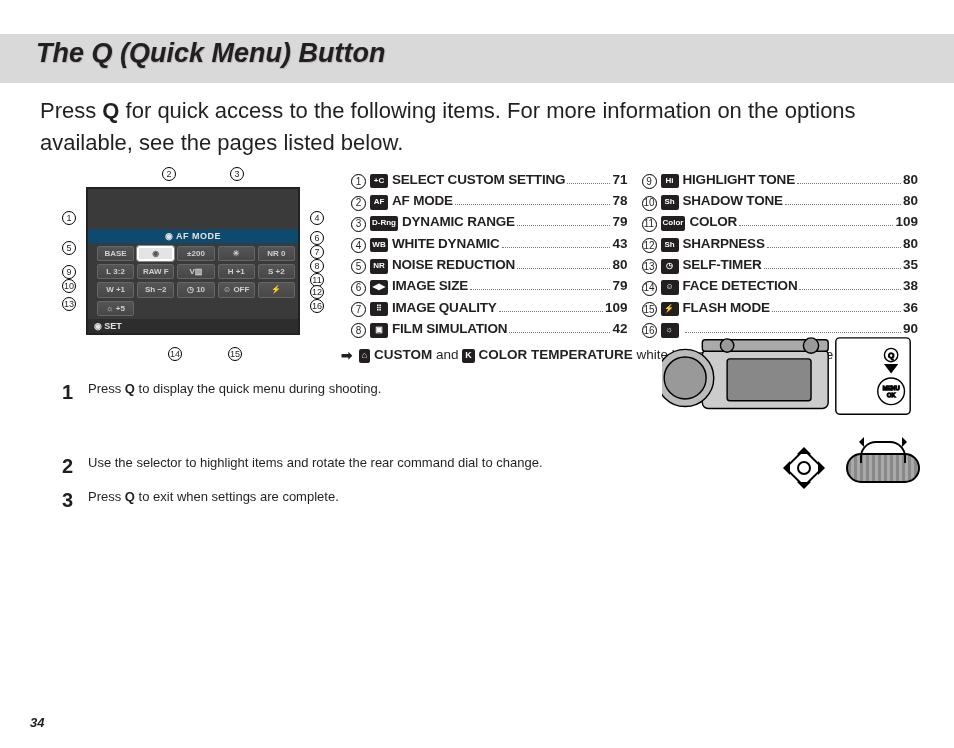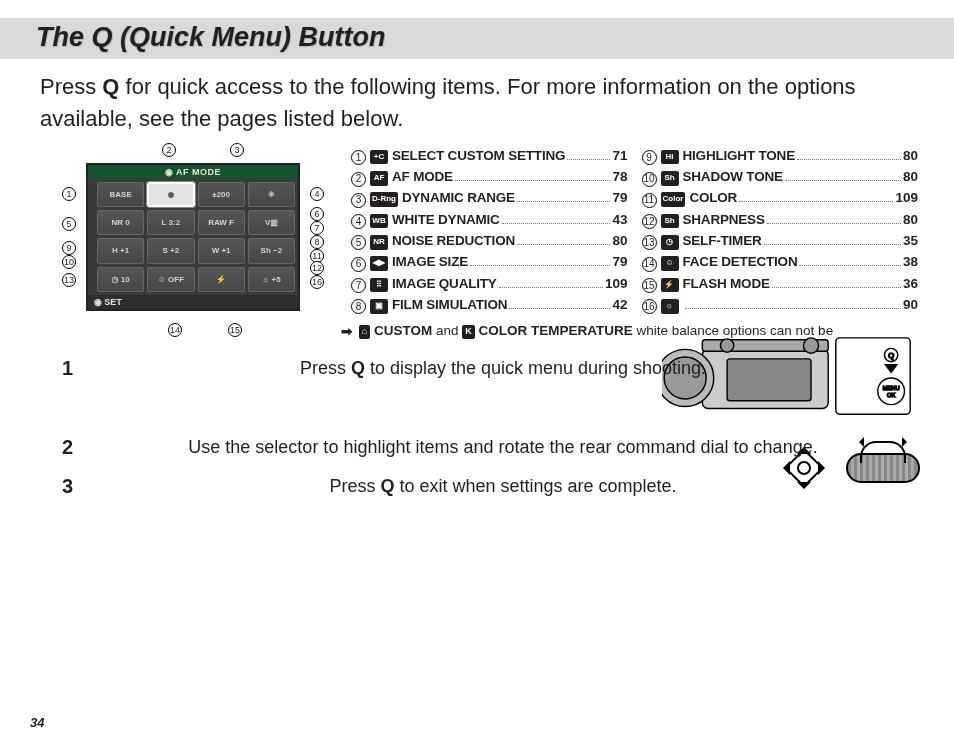--- a/index.html
+++ b/index.html
@@ -7,22 +7,22 @@
     width: 954px;
     height: 748px;
     background: #fff;
     font-family: "Segoe UI", "Helvetica Neue", Arial, sans-serif;
     color: #231f20;
     padding: 18px 36px 0 36px;
     position: relative;
   }
   .title-bar {
     background: #d9d9d9;
-    margin: 0 -36px 12px -36px;
-    padding: 4px 36px 6px 36px;
+    margin: 16px -36px 12px -36px;
+    padding: 4px 36px 14px 36px;
   }
   .title {
     font-size: 27px;
     font-weight: 700;
     font-style: italic;
     text-shadow:
       0.5px 0 0 #bbb, -0.5px 0 0 #bbb, 0 0.5px 0 #bbb, 0 -0.5px 0 #bbb,
       1px 1px 0 #bbb;
   }
   .intro {
@@ -48,32 +48,33 @@
     position: absolute;
     left: 40px; top: 20px;
     width: 214px; height: 148px;
     background: #3a3a3a;
     border: 2px solid #222;
     display: flex;
     flex-direction: column;
     font-size: 9px;
   }
   .lcd-top {
-    background: #14532d;
+    background: #0c4a6e;
     color: #e2e2e2;
     text-align: center;
     font-size: 9px;
     font-weight: 700;
     padding: 2px 0;
     letter-spacing: 0.5px;
+    margin-top: 40px;
   }
   .lcd-grid {
     flex: 1;
     display: grid;
-    grid-template-columns: repeat(4, 1fr);
+    grid-template-columns: repeat(5, 1fr);
     grid-template-rows: repeat(4, 1fr);
     gap: 3px;
     padding: 3px;
     margin-left: 6px;
   }
   .cell {
     background: linear-gradient(#555,#474747);
     border: 1px solid #666;
     border-radius: 2px;
     color: #d0d0d0;
@@ -192,24 +193,23 @@
   }
   .step-num {
     font-size: 20px;
     font-weight: 800;
     font-style: normal;
     width: 18px;
     line-height: 1;
     transform: translateY(2px);
   }
   .step-text {
-    font-size: 18px;
+    font-size: 13px;
     line-height: 1.4;
     flex: 1;
-    text-align: center;
   }
   .cam {
     position: absolute;
     right: 34px;
     top: 336px;
     width: 258px;
     height: 82px;
     border: none;
   }
   .page-num {

